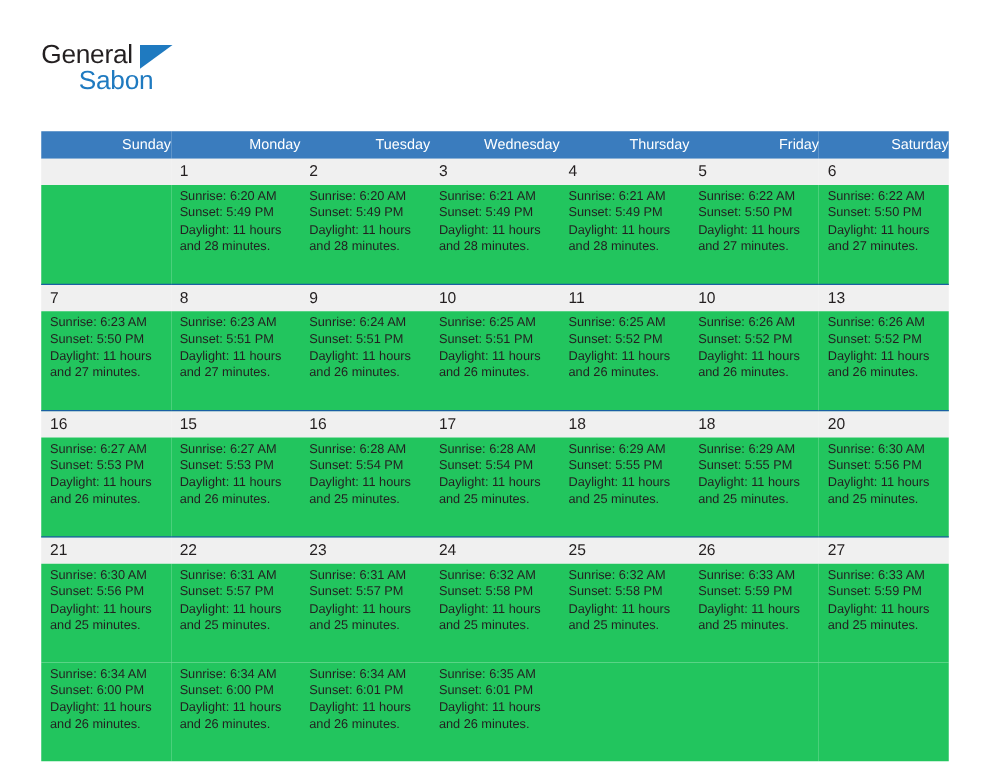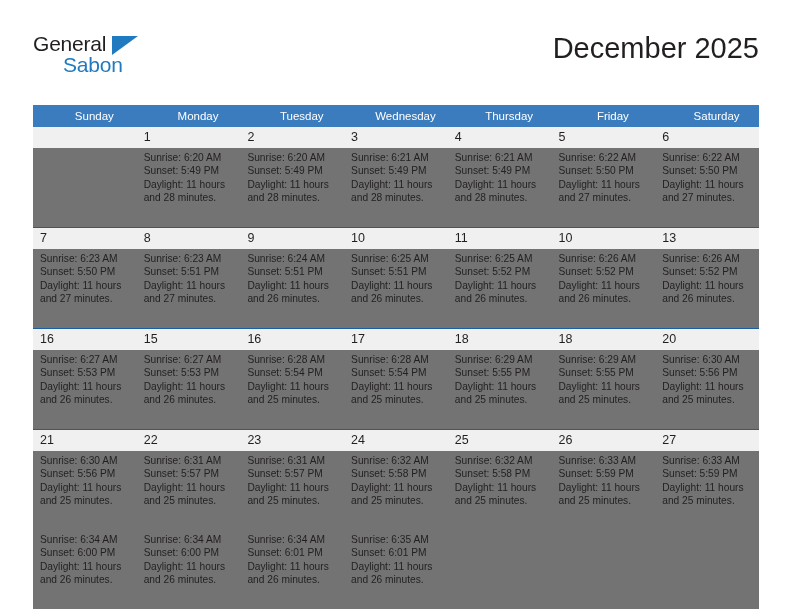--- a/index.html
+++ b/index.html
@@ -95,21 +95,21 @@
     border-collapse: collapse;
     table-layout: fixed;
   }
   .calendar col { width: 103.71px; }
 
   .calendar thead th {
     background: #3a7cbe;
     color: #ffffff;
     font-size: 11.5px;
     font-weight: normal;
-    text-align: center;
+    text-align: right;
     padding: 5px 0 5px 19px;
     height: 11px;
     line-height: 12px;
     border: none;
   }
 
   .daynum-row td {
     background: #f0f0f0;
     border-top: 1.4px solid #1a5fa3;
     font-size: 12.5px;
@@ -117,21 +117,21 @@
     padding: 4px 0 4px 7px;
     height: 12px;
     line-height: 13px;
     vertical-align: top;
   }
   .daynum-row.first-week td {
     border-top: none;
   }
 
   .info-row td {
-    background: #737373;
+    background: #22c55e;
     font-size: 10.2px;
     line-height: 13.4px;
     color: #231f20;
     padding: 3px 5px 14px 7px;
     vertical-align: top;
     height: 62px;
   }
   .info-row td .line {
     display: block;
     white-space: nowrap;
@@ -145,21 +145,20 @@
 
   <div class="header">
 
     <div class="brand">
       <span class="brand-general">General</span>
       <span class="brand-triangle"></span>
       <span class="brand-blue">Sabon</span>
     </div>
 
     <div class="titles">
-      <h1 class="month-title">December 2025</h1>
     </div>
 
   </div>
 
   <table class="calendar">
     <colgroup>
       <col>
         <col>
         <col>
         <col>

